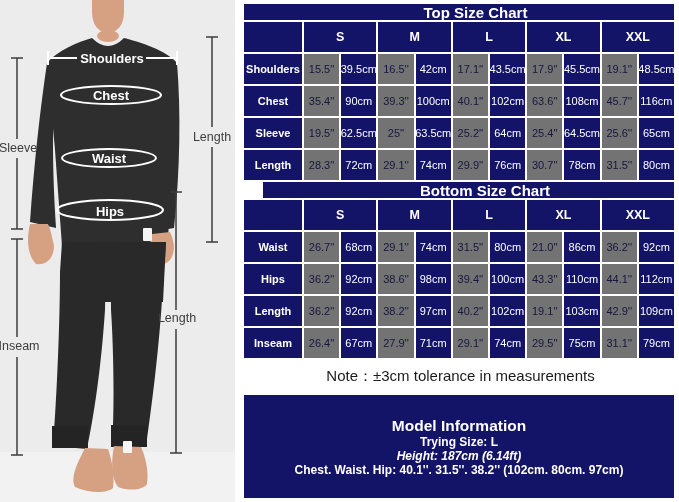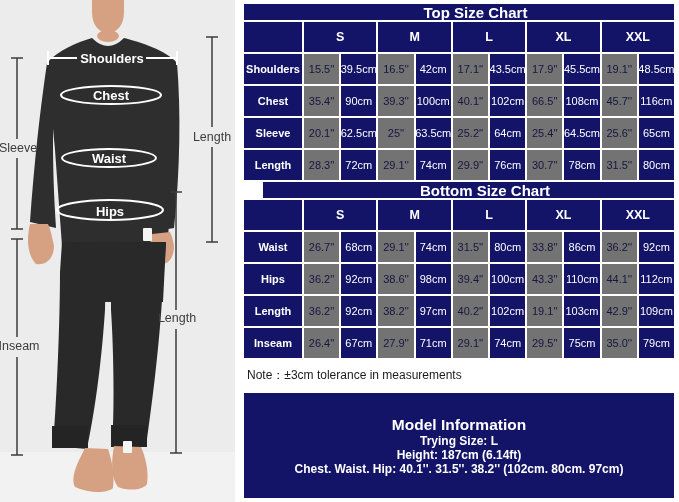--- a/index.html
+++ b/index.html
@@ -26,30 +26,30 @@
   .c{
     height:30px;display:flex;align-items:center;justify-content:center;
     font-size:11px;overflow:hidden;white-space:nowrap;
   }
   .n{background:#131368;color:#ffffff;}
   .w{background:#737373;color:#16163f;}
   .sz{grid-column:span 2;font-weight:bold;font-size:12.5px;}
   .lbl{font-weight:bold;font-size:11px;}
   .cm{font-weight:normal;}
   .note{
-    flex:none;margin:9px 0 0 3px;font-size:12px;color:#1b1b1b;
+    flex:none;margin:9px 0 0 3px;font-size:15px;color:#1b1b1b;text-align:center;
   }
   .model{
     flex:1;margin-top:9px;background:#131368;color:#ffffff;font-weight:bold;
     display:flex;flex-direction:column;align-items:center;justify-content:center;
     text-align:center;
   }
   .model .t{font-size:15.5px;}
   .model .l{font-size:12px;}
-  .hw{display:flex;gap:48px;justify-content:flex-end;}
+  .hw{display:flex;gap:48px;justify-content:flex-end;font-style:italic;}
   svg text{font-family:"Liberation Sans", sans-serif;}
   .fig-label{font-size:13px;font-weight:bold;fill:#ffffff;}
   .side-label{font-size:12.5px;fill:#3d3d3d;}
 </style>
 </head>
 <body>
 
 <div class="stage">
 
   <svg class="photo" viewBox="0 0 235 502" width="235" height="502">
@@ -120,27 +120,27 @@
       <div class="c w">19.1''</div>
       <div class="c n cm">48.5cm</div>
 
       <div class="c n lbl">Chest</div>
       <div class="c w">35.4''</div>
       <div class="c n cm">90cm</div>
       <div class="c w">39.3''</div>
       <div class="c n cm">100cm</div>
       <div class="c w">40.1''</div>
       <div class="c n cm">102cm</div>
-      <div class="c w">66.5''</div>
+      <div class="c w">63.6''</div>
       <div class="c n cm">108cm</div>
       <div class="c w">45.7''</div>
       <div class="c n cm">116cm</div>
 
       <div class="c n lbl">Sleeve</div>
-      <div class="c w">20.1''</div>
+      <div class="c w">19.5''</div>
       <div class="c n cm">62.5cm</div>
       <div class="c w">25''</div>
       <div class="c n cm">63.5cm</div>
       <div class="c w">25.2''</div>
       <div class="c n cm">64cm</div>
       <div class="c w">25.4''</div>
       <div class="c n cm">64.5cm</div>
       <div class="c w">25.6''</div>
       <div class="c n cm">65cm</div>
 
@@ -167,21 +167,21 @@
       <div class="c n sz">XL</div>
       <div class="c n sz">XXL</div>
 
       <div class="c n lbl">Waist</div>
       <div class="c w">26.7''</div>
       <div class="c n cm">68cm</div>
       <div class="c w">29.1''</div>
       <div class="c n cm">74cm</div>
       <div class="c w">31.5''</div>
       <div class="c n cm">80cm</div>
-      <div class="c w">33.8''</div>
+      <div class="c w">21.0''</div>
       <div class="c n cm">86cm</div>
       <div class="c w">36.2''</div>
       <div class="c n cm">92cm</div>
 
       <div class="c n lbl">Hips</div>
       <div class="c w">36.2''</div>
       <div class="c n cm">92cm</div>
       <div class="c w">38.6''</div>
       <div class="c n cm">98cm</div>
       <div class="c w">39.4''</div>
@@ -205,21 +205,21 @@
 
       <div class="c n lbl">Inseam</div>
       <div class="c w">26.4''</div>
       <div class="c n cm">67cm</div>
       <div class="c w">27.9''</div>
       <div class="c n cm">71cm</div>
       <div class="c w">29.1''</div>
       <div class="c n cm">74cm</div>
       <div class="c w">29.5''</div>
       <div class="c n cm">75cm</div>
-      <div class="c w">35.0''</div>
+      <div class="c w">31.1''</div>
       <div class="c n cm">79cm</div>
     </div>
 
     <div class="note">Note：±3cm tolerance in measurements</div>
 
     <div class="model">
       <div class="t">Model Information</div>
       <div class="l">Trying Size: L</div>
       <div class="l hw">
         <span>Height: 187cm  (6.14ft)</span>

